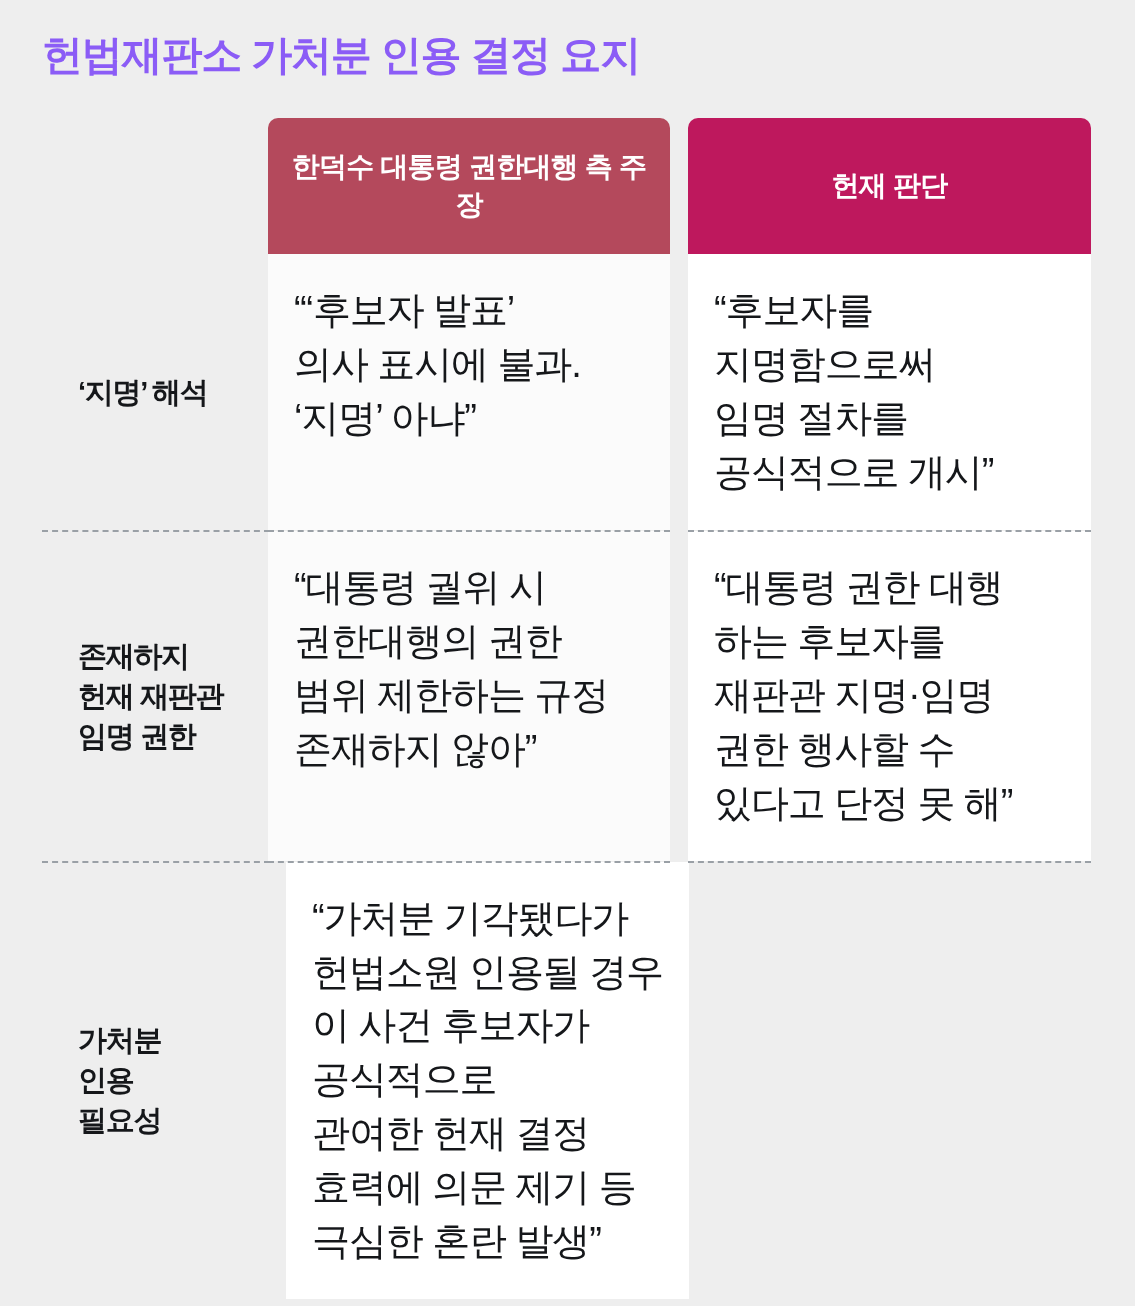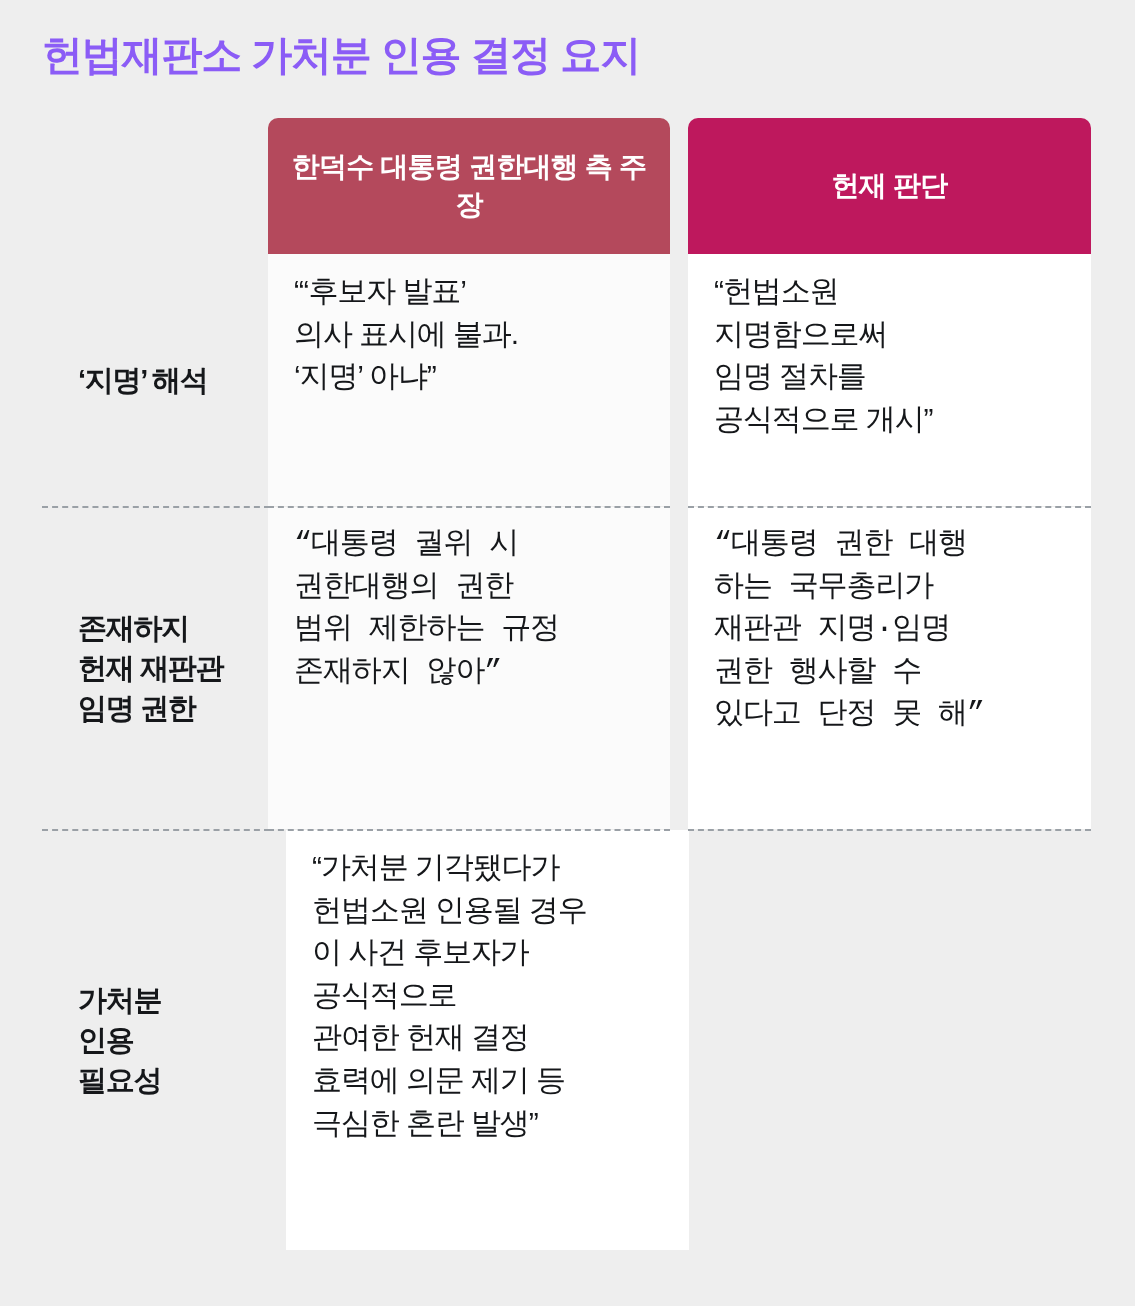--- a/index.html
+++ b/index.html
@@ -109,22 +109,22 @@
   .body-row .col-b {
     background: #ffffff;
   }
 
   .body-row .col-a {
     background: #fbfbfb;
   }
 
   .cell {
     box-sizing: border-box;
-    padding: 16px 20px 30px 26px;
-    font-size: 30px;
+    padding: 30px 20px 30px 26px;
+    font-size: 38px;
     line-height: 1.42;
     letter-spacing: -1.1px;
     color: #15171a;
     white-space: pre-line;
     word-break: keep-all;
   }
 
   .rowlabel {
     font-size: 29px;
     font-weight: bold;
@@ -156,21 +156,21 @@
   }
   .sep .dash-b {
     position: absolute;
     left: 676px;
     top: 0;
     width: 403px;
     border-top: 2px dashed #9aa0a6;
   }
 
   .r1 .col-a, .r1 .col-b { min-height: 252px; }
-  .r2 .col-a, .r2 .col-b { min-height: 322px; font-family: Liberation Mono, monospace; }
+  .r2 .col-a, .r2 .col-b { min-height: 322px; }
   .r3 .col-a, .r3 .col-b { min-height: 420px; }
 </style>
 </head>
 <body>
 
 <div class="page">
 
   <div class="title">헌법재판소 가처분 인용 결정 요지</div>
 
   <div class="table">
@@ -191,21 +191,21 @@
       <div class="col-label">
         <div class="rowlabel">‘지명’ 해석</div>
       </div>
       <div class="col-a">
         <div class="cell">“‘후보자 발표’
   의사 표시에 불과.
 ‘지명’ 아냐”</div>
       </div>
       <div class="col-gap"></div>
       <div class="col-b">
-        <div class="cell">“헌법소원
+        <div class="cell">“후보자를
   지명함으로써
   임명 절차를
   공식적으로 개시”</div>
       </div>
     </div>
 
     <div class="sep">
       <div class="dash-left"></div>
       <div class="dash-a"></div>
       <div class="dash-b"></div>
@@ -219,21 +219,21 @@
       </div>
       <div class="col-a">
         <div class="cell">“대통령 궐위 시
   권한대행의 권한
   범위 제한하는 규정
   존재하지 않아”</div>
       </div>
       <div class="col-gap"></div>
       <div class="col-b">
         <div class="cell">“대통령 권한 대행
-  하는 국무총리가
+  하는 후보자를
   재판관 지명·임명
   권한 행사할 수
   있다고 단정 못 해”</div>
       </div>
     </div>
 
     <div class="sep">
       <div class="dash-left"></div>
       <div class="dash-a"></div>
       <div class="dash-b"></div>

